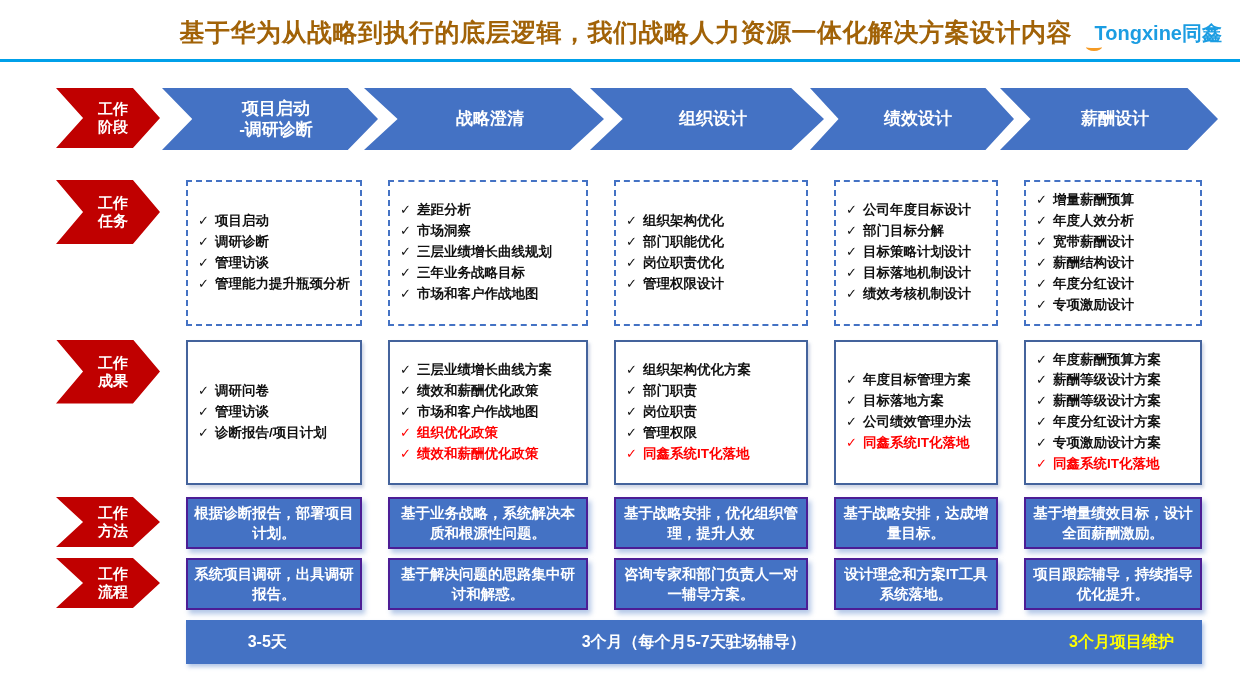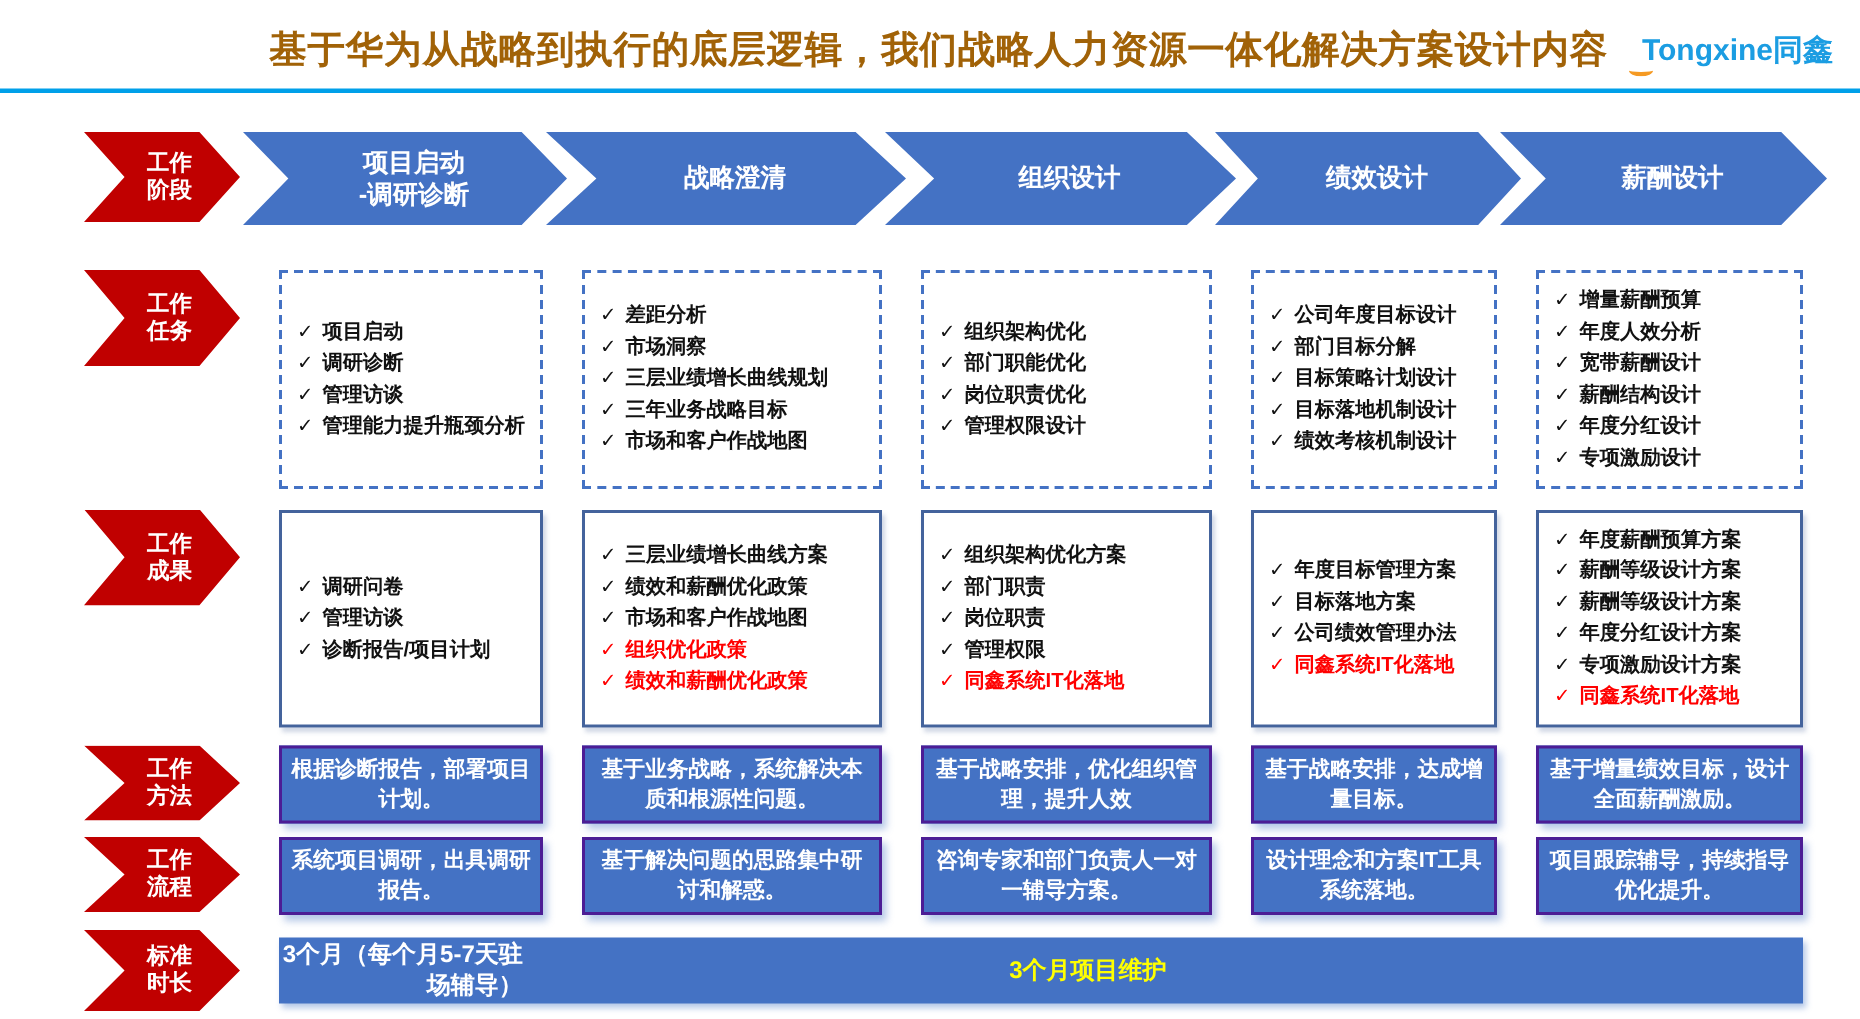--- a/index.html
+++ b/index.html
@@ -383,25 +383,20 @@
       </div>
     </div>
     <div class="mbox">系统项目调研，出具调研报告。</div>
     <div class="mbox">基于解决问题的思路集中研讨和解惑。</div>
     <div class="mbox">咨询专家和部门负责人一对一辅导方案。</div>
     <div class="mbox">设计理念和方案IT工具系统落地。</div>
     <div class="mbox">项目跟踪辅导，持续指导优化提升。</div>
   </div>
 
   <div class="row row-duration">
-    <div class="label-cell">
-      <div class="rlabel">
-        <span>标准</span>
-        <span>时长</span>
-      </div>
-    </div>
     <div class="duration-bar">
+      <span class="d1">3-5天</span>
       <span class="d2">3个月（每个月5-7天驻场辅导）</span>
       <span class="d3">3个月项目维护</span>
     </div>
   </div>
 
 </div>
 
 </body></html>

